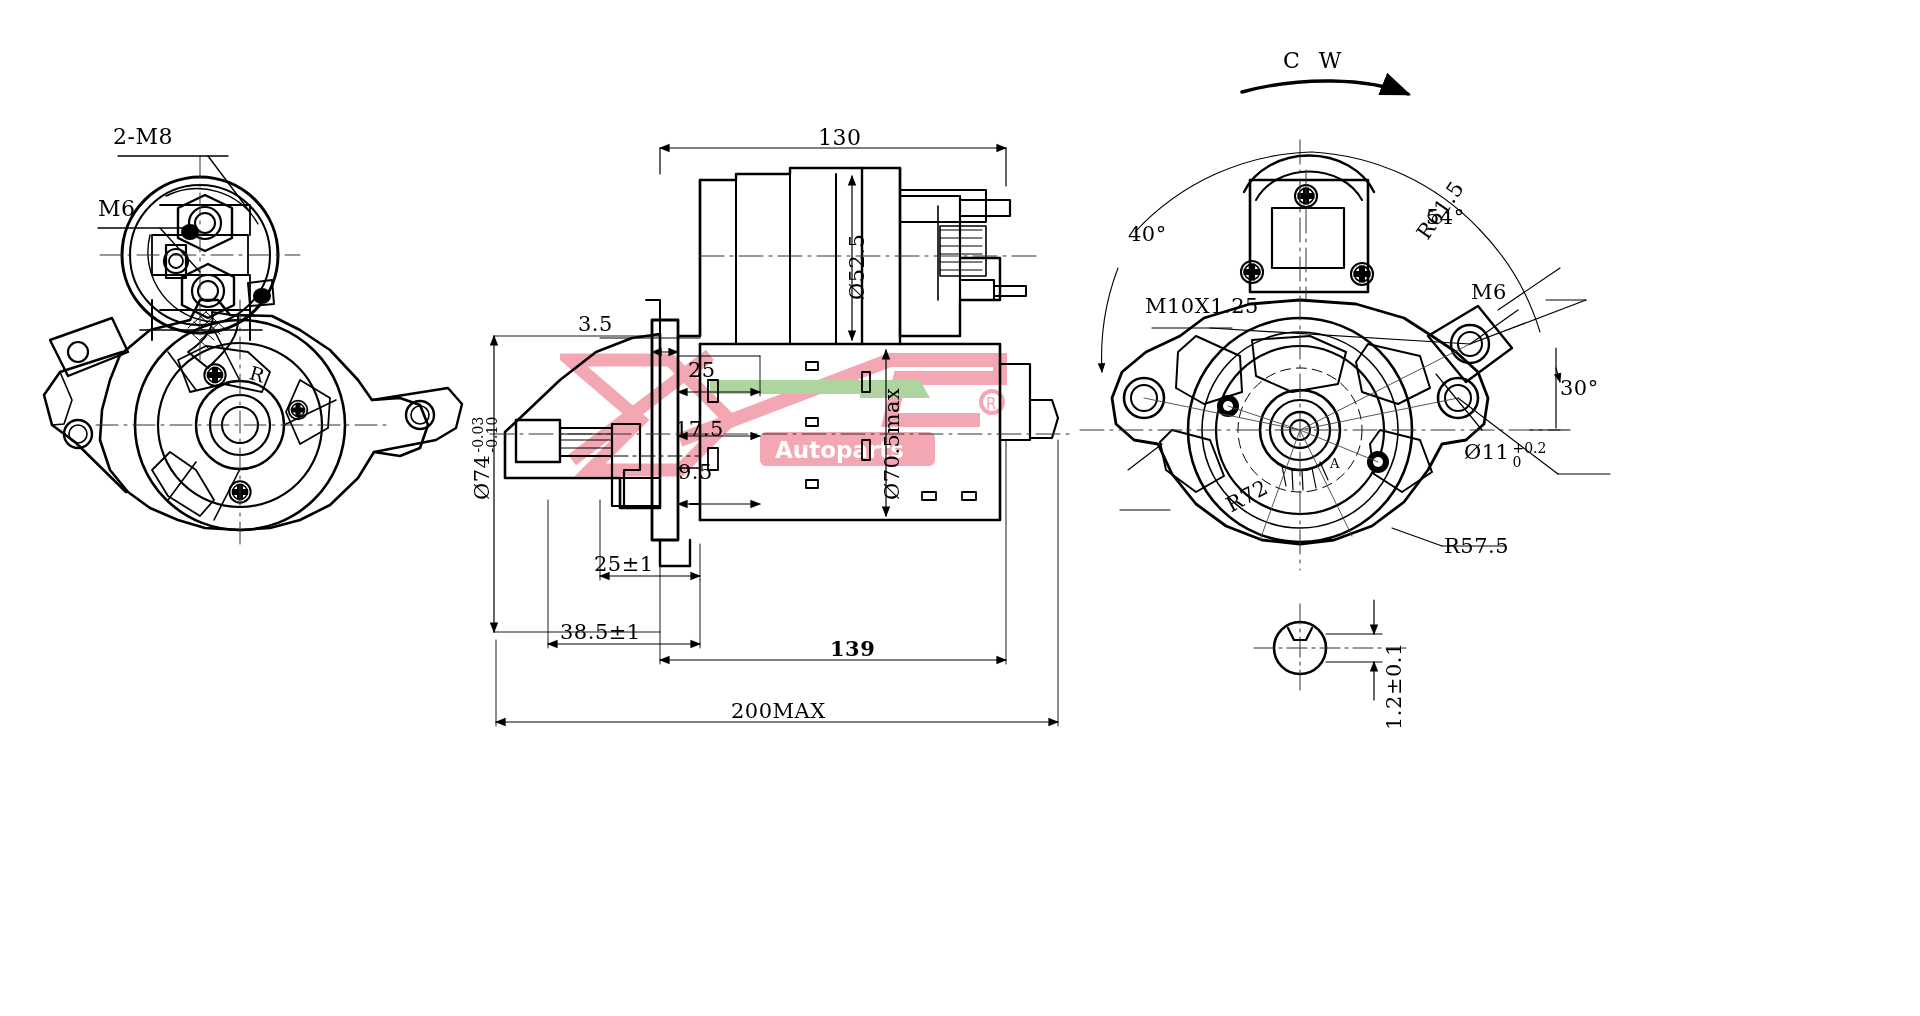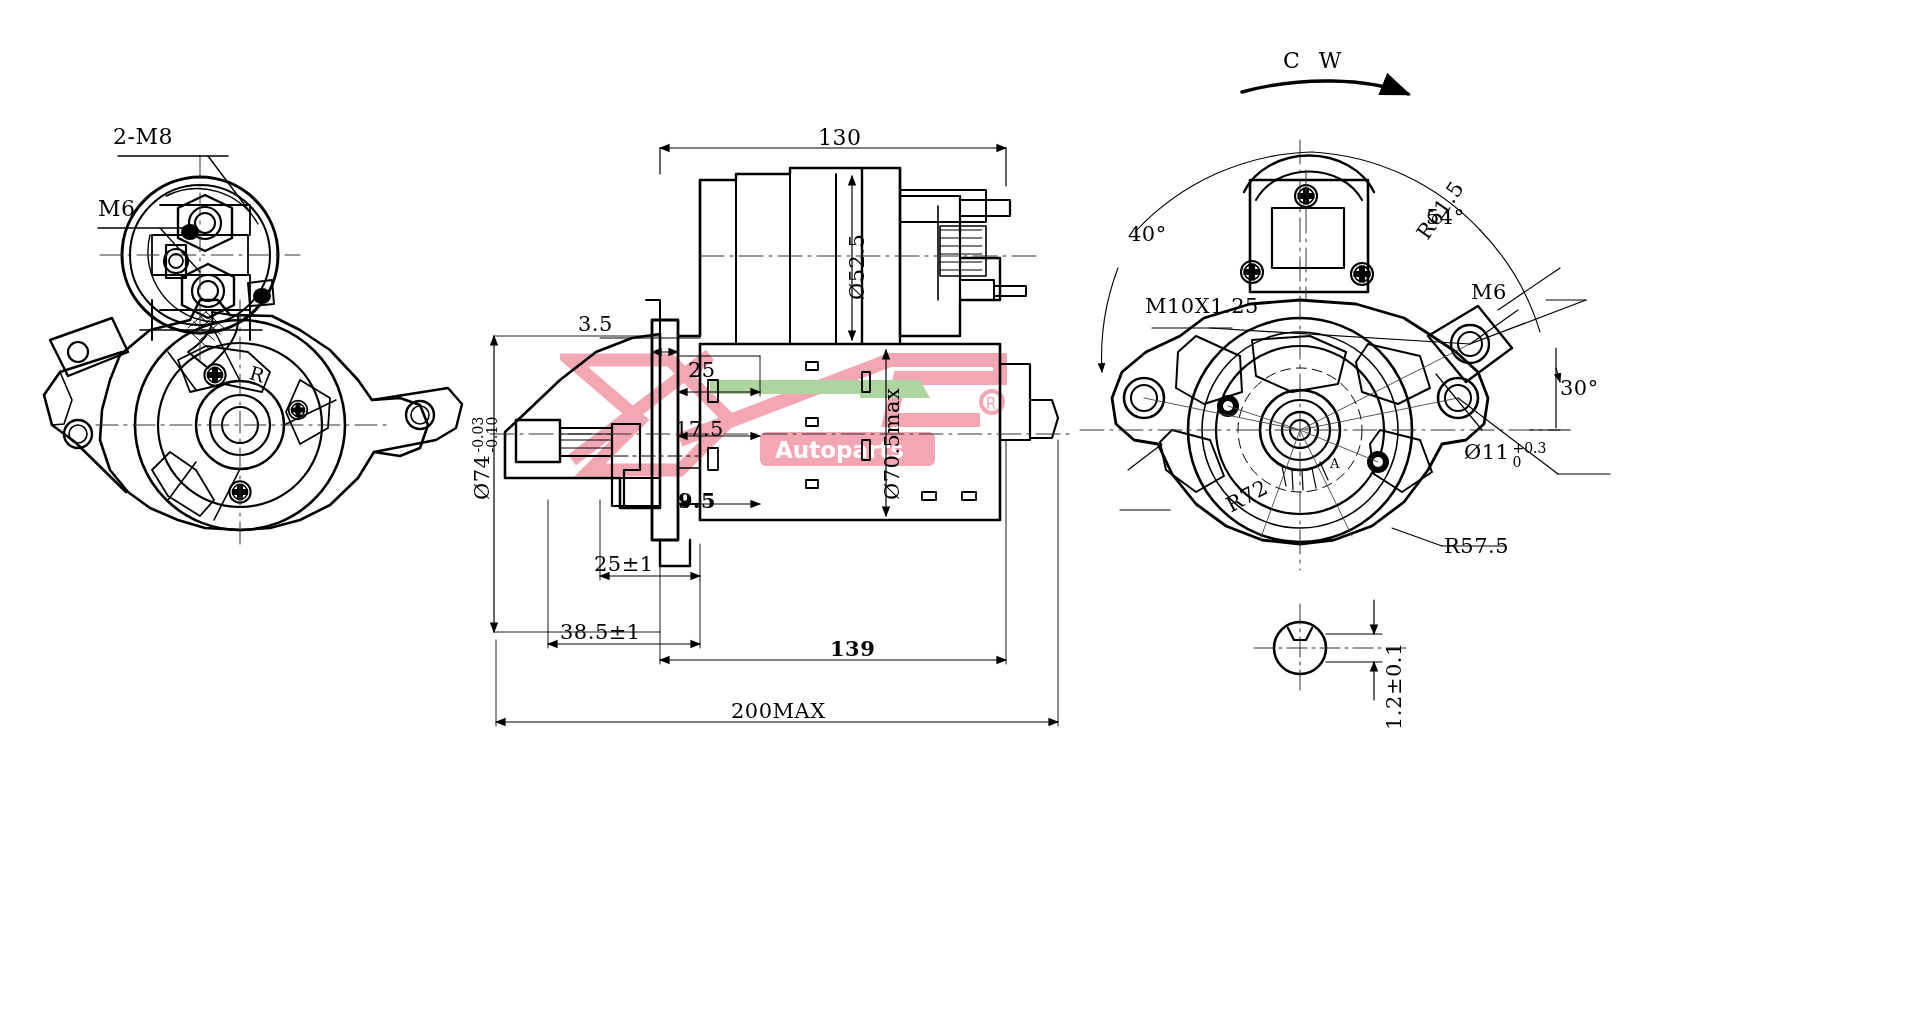--- a/index.html
+++ b/index.html
@@ -376,21 +376,21 @@
   <div class="lbl s22" style="left:818px;top:125px;">130</div>
 
   <div class="lbl s21 rot90" style="left:845px;top:300px;">Ø52.5</div>
 
   <div class="lbl s21" style="left:578px;top:312px;">3.5</div>
 
   <div class="lbl s21" style="left:688px;top:358px;">25</div>
 
   <div class="lbl s21" style="left:655px;top:417px;padding-left:20px;">17.5</div>
 
-  <div class="lbl s21" style="left:678px;top:488px;font-weight:bold;">9.5</div>
+  <div class="lbl s21" style="left:678px;top:460px;">9.5</div>
 
   <div class="lbl s21 rot90" style="left:880px;top:500px;">Ø70.5max</div>
 
   <div class="lbl s21" style="left:594px;top:552px;">25±1</div>
 
   <div class="lbl s21" style="left:560px;top:620px;">38.5±1</div>
 
   <div class="lbl s21" style="left:830px;top:636px;font-weight:bold;">139</div>
 
   <div class="lbl s21" style="left:731px;top:699px;">200MAX</div>
@@ -417,20 +417,20 @@
   <div class="lbl s21" style="left:1471px;top:280px;">M6</div>
 
   <div class="lbl s21" style="left:1222px;top:496px;transform:rotate(-28deg);transform-origin:left top;">R72</div>
 
   <div class="lbl s21" style="left:1444px;top:534px;">R57.5</div>
 
   <div class="lbl s13" style="left:1330px;top:456px;">A</div>
 
   <div style="position:absolute;left:1464px;top:440px;">
     <span class="lbl s21" style="position:relative;">Ø11</span><span style="display:inline-block;vertical-align:middle;line-height:1;margin-left:3px;">
-      <span style="display:block;font-size:14px;">+0.3</span>
+      <span style="display:block;font-size:14px;">+0.2</span>
       <span style="display:block;font-size:14px;">0</span>
     </span>
   </div>
 
   <div class="lbl s21 rot90" style="left:1382px;top:730px;">1.2±0.1</div>
 
 </div>
 
 </body></html>

